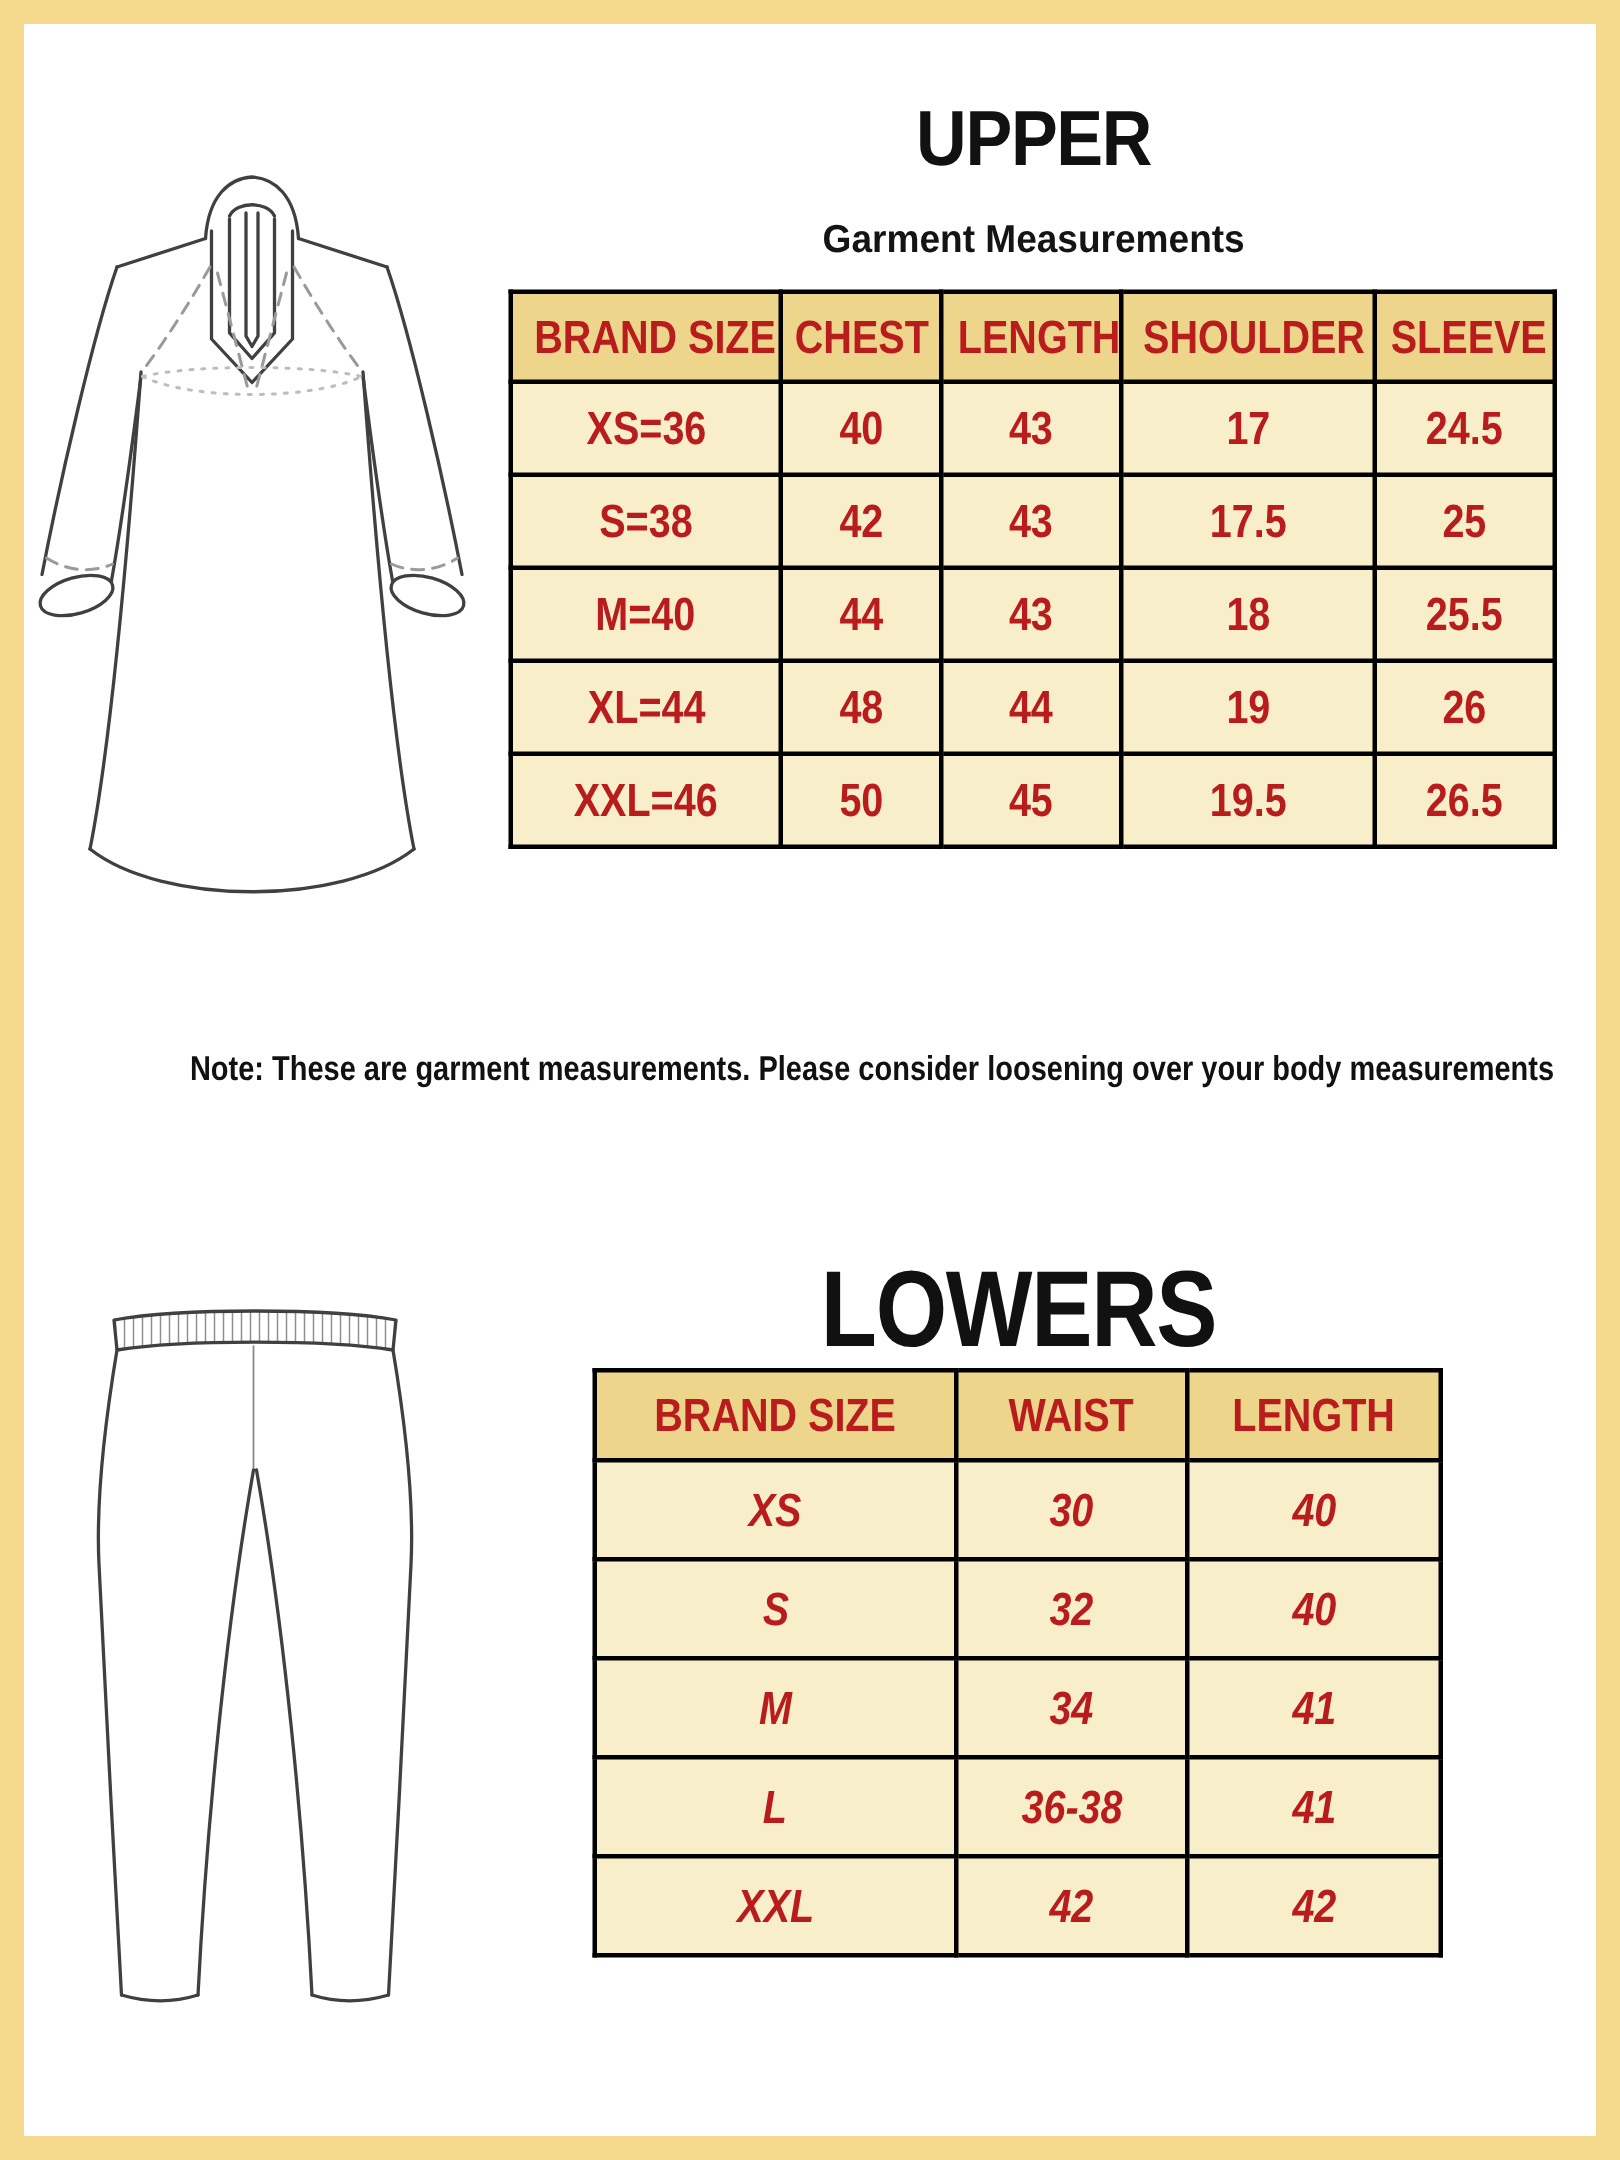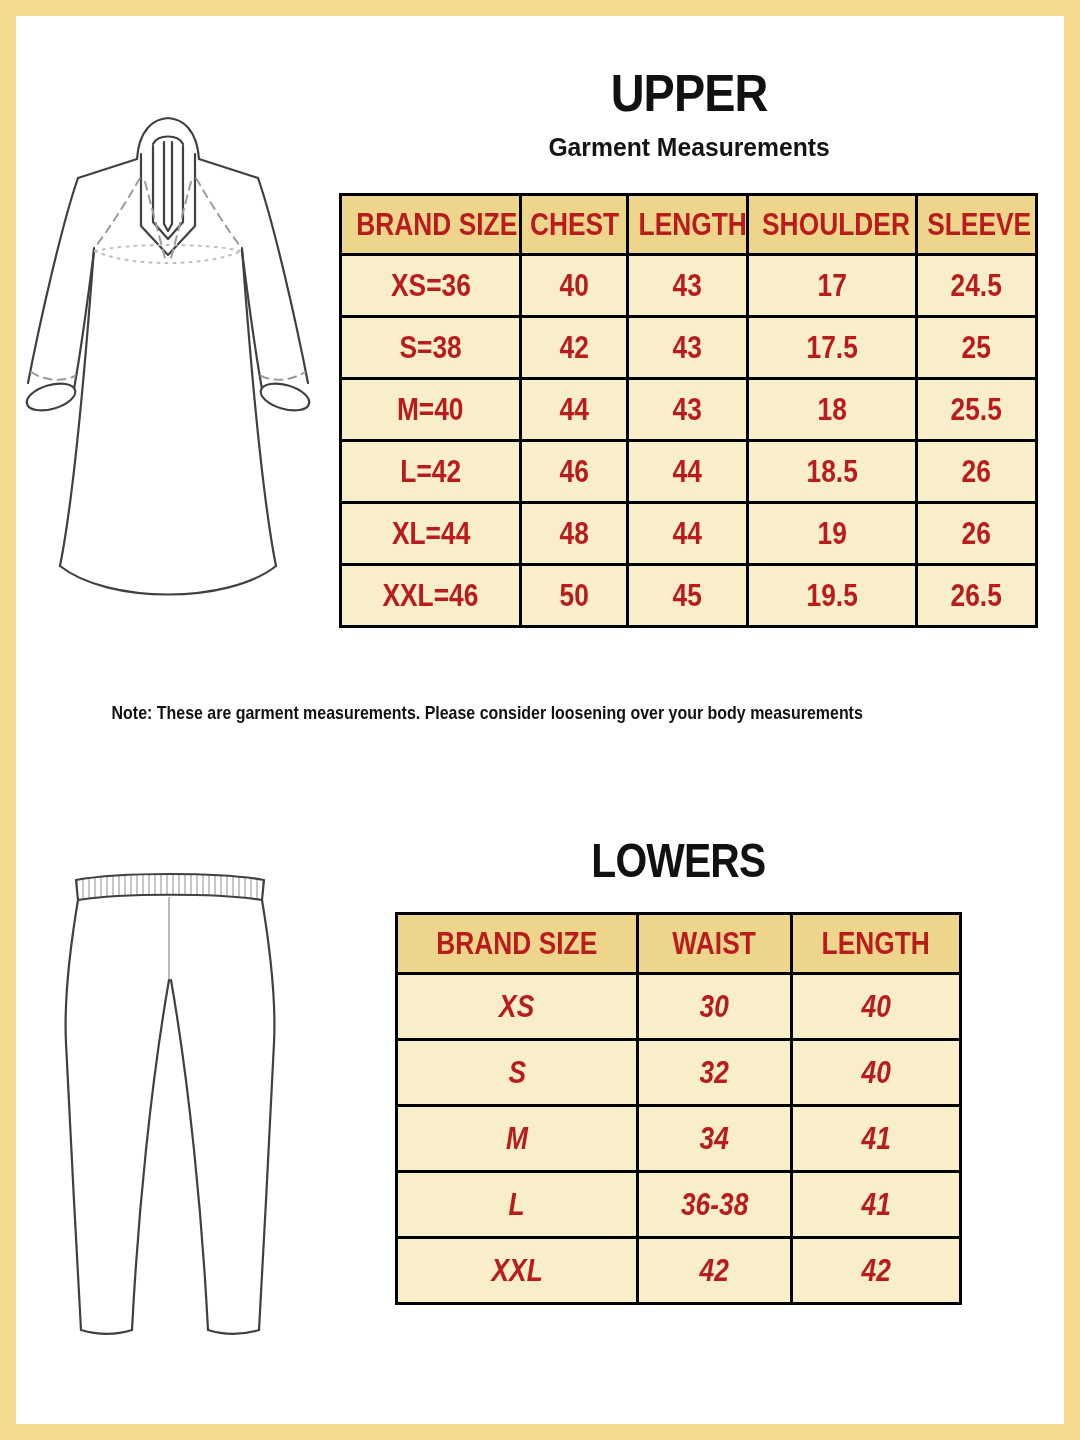--- a/index.html
+++ b/index.html
@@ -14,41 +14,41 @@
   }
   .abs{position:absolute;}
   .title{
     font-weight:bold;text-align:center;line-height:1.05;color:#111;
     letter-spacing:-1px;
   }
   .cnd{display:inline-block;transform:scaleX(0.85);transform-origin:50% 50%;white-space:nowrap;}
   .cnd90{display:inline-block;transform:scaleX(0.90);transform-origin:50% 50%;white-space:nowrap;}
   .cnd95{display:inline-block;transform:scaleX(0.95);transform-origin:50% 50%;white-space:nowrap;}
   #upper-title{left:339px;top:66px;width:700px;font-size:52px;}
-  #upper-subtitle{left:339px;top:132px;width:700px;font-size:26px;font-weight:bold;text-align:center;}
-  #lowers-title{left:395px;top:836px;width:567px;font-size:48px;}
+  #upper-subtitle{left:339px;top:144px;width:700px;font-size:26px;font-weight:bold;text-align:center;}
+  #lowers-title{left:395px;top:836px;width:567px;font-size:72px;}
 
   table.size-table{
     border-collapse:collapse;table-layout:fixed;width:100%;
     font-weight:bold;font-size:31px;color:#b91c1c;
   }
   table.size-table th,table.size-table td{
     border:3px solid #000;text-align:center;vertical-align:middle;padding:0;
   }
   table.size-table th{background:var(--header-bg,#edd68c);}
   table.size-table td{background:var(--cell-bg,#f8eeca);}
   #upper-table-wrap{left:339px;top:193px;width:699px;}
   #upper-table-wrap th{height:57px;}
   #upper-table-wrap td{height:59px;}
   #lowers-table-wrap{left:395px;top:912px;width:567px;}
   #lowers-table-wrap th{height:57px;}
   #lowers-table-wrap td{height:63px;font-style:italic;}
 
   #note{left:40px;top:697px;width:1000px;text-align:left;
-        font-size:19px;font-weight:bold;line-height:31px;color:#111;}
+        font-size:23px;font-weight:bold;line-height:31px;color:#111;}
   #note .line{display:block;}
   #note .cnd84{display:inline-block;transform:scaleX(0.84);transform-origin:50% 50%;white-space:nowrap;}
 
   svg .main{fill:none;stroke:#404040;stroke-width:2.2;stroke-linecap:round;stroke-linejoin:round;}
   svg .fillw{fill:#ffffff;stroke:#404040;stroke-width:2.2;}
   svg .dash{fill:none;stroke:#9a9a9a;stroke-width:2;stroke-dasharray:8 6;stroke-linecap:round;}
   svg .dots{fill:none;stroke:#bdbdbd;stroke-width:2;stroke-dasharray:2 6;stroke-linecap:round;}
   svg .thin{fill:none;stroke:#8a8a8a;stroke-width:1.2;}
 </style>
 </head>
@@ -139,27 +139,20 @@
             <td><span class="cnd">25</span></td>
           </tr>
           <tr>
             <td><span class="cnd">M=40</span></td>
             <td><span class="cnd">44</span></td>
             <td><span class="cnd">43</span></td>
             <td><span class="cnd">18</span></td>
             <td><span class="cnd">25.5</span></td>
           </tr>
           <tr>
-            <td><span class="cnd">L=42</span></td>
-            <td><span class="cnd">46</span></td>
-            <td><span class="cnd">44</span></td>
-            <td><span class="cnd">18.5</span></td>
-            <td><span class="cnd">26</span></td>
-          </tr>
-          <tr>
             <td><span class="cnd">XL=44</span></td>
             <td><span class="cnd">48</span></td>
             <td><span class="cnd">44</span></td>
             <td><span class="cnd">19</span></td>
             <td><span class="cnd">26</span></td>
           </tr>
           <tr>
             <td><span class="cnd">XXL=46</span></td>
             <td><span class="cnd">50</span></td>
             <td><span class="cnd">45</span></td>

